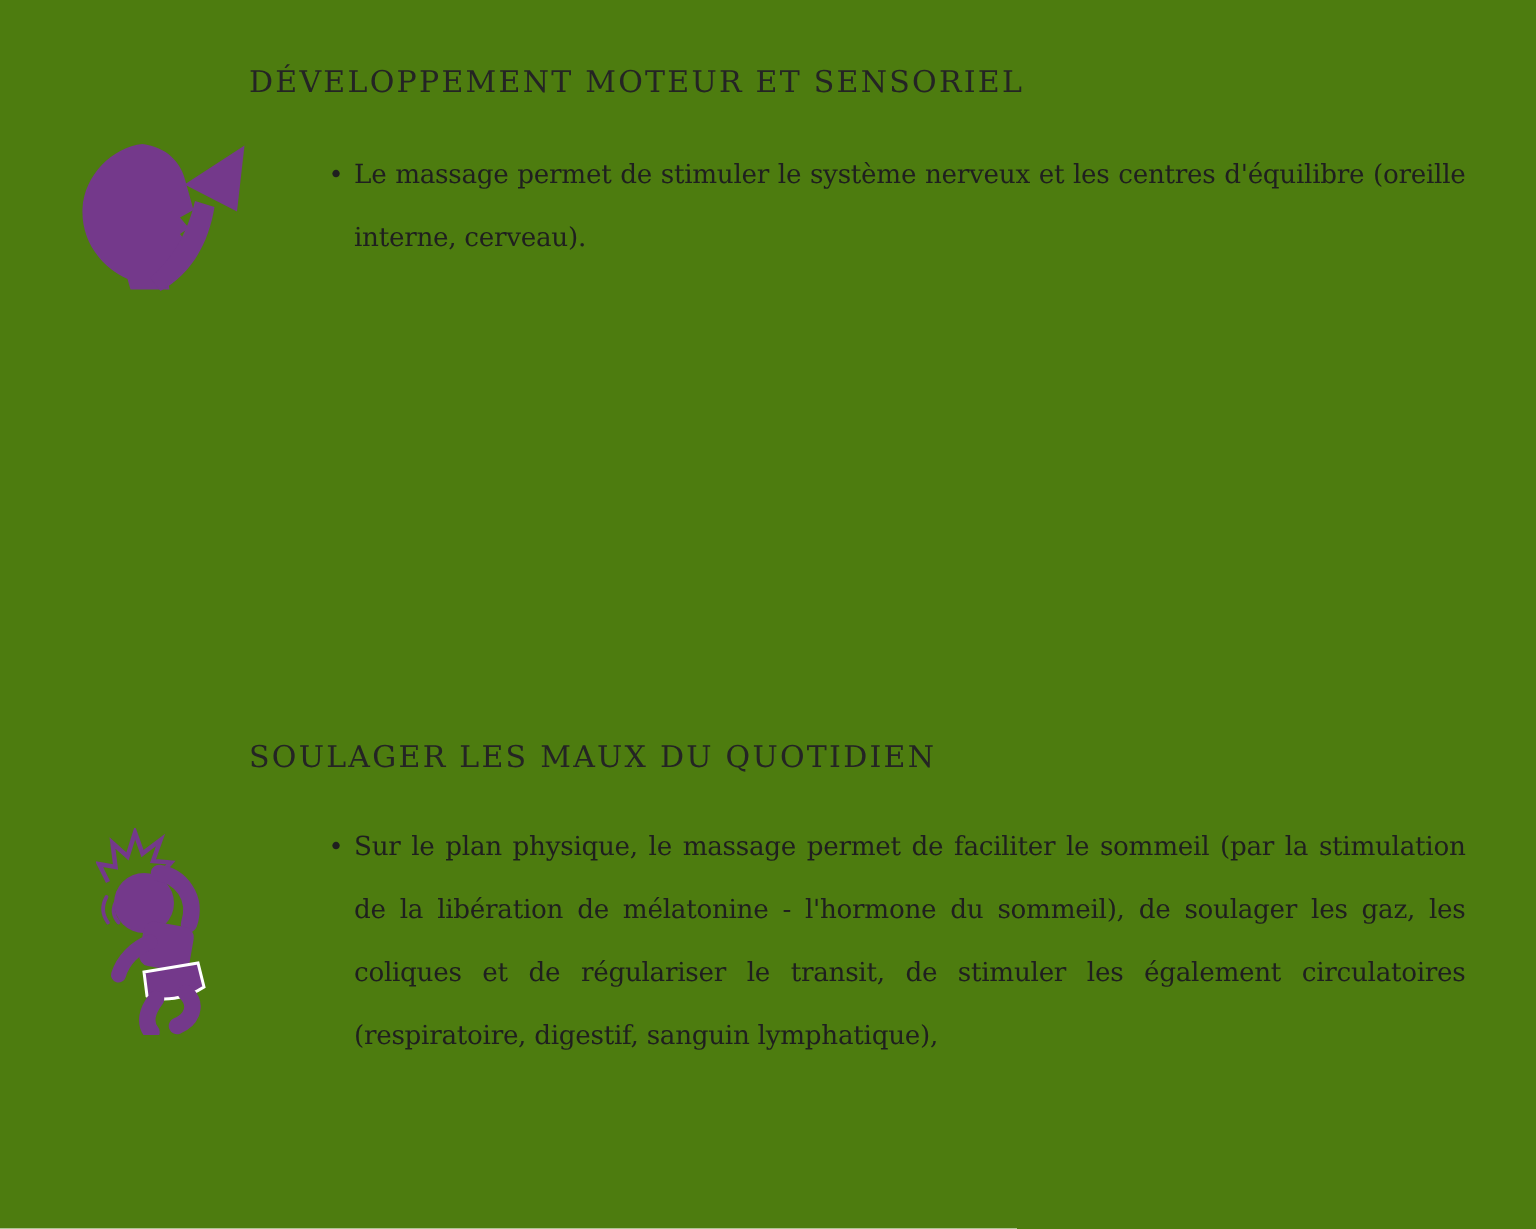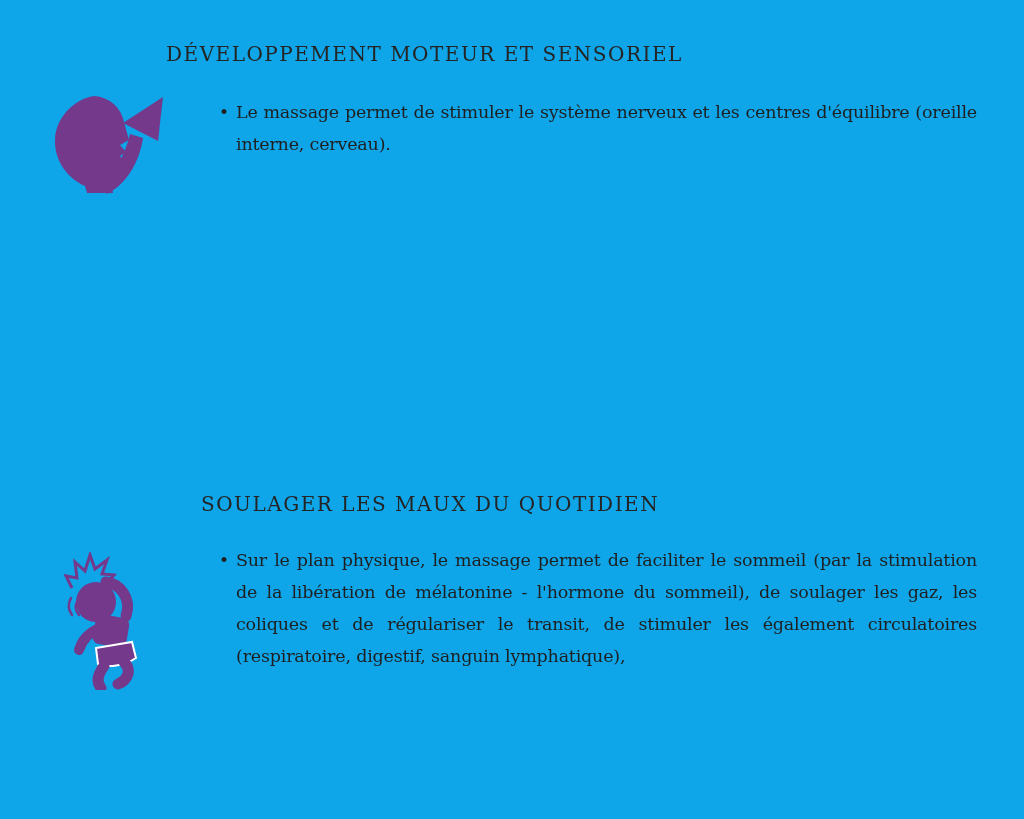--- a/index.html
+++ b/index.html
@@ -1,49 +1,49 @@
 <!DOCTYPE html>
 <html style="--accent_purple: #74398B; --text: #1F1F1F;"><head>
 <meta charset="utf-8">
 <style>
   html, body { margin: 0; padding: 0; background: #ffffff; }
   .page {
     position: relative;
     width: 1024px;
     height: 819px;
-    background: #0ea5e9;
+    background: #4d7c0f;
     overflow: hidden;
     font-family: "DejaVu Serif", serif;
     color: var(--text, #1f1f1f);
   }
   .heading {
     position: absolute;
     margin: 0;
     font-size: 20px;
     font-weight: 500;
     letter-spacing: 1.5px;
     color: #242424;
     white-space: nowrap;
   }
   .heading-1 { left: 166px; top: 42px; }
-  .heading-2 { left: 166px; top: 492px; margin-left: 35px; }
+  .heading-2 { left: 166px; top: 492px; }
 
   .icon { position: absolute; color: var(--accent_purple, #74398B); }
   .icon svg { display: block; width: 100%; height: 100%; }
   .icon-1 { left: 45px; top: 93px; width: 124px; height: 102px; }
   .icon-2 { left: 64px; top: 552px; width: 84px; height: 138px; }
 
   ul.bullets {
     position: absolute;
     margin: 0;
     padding: 0;
     list-style: none;
     width: 760px;
     font-size: 17.5px;
-    line-height: 32px;
+    line-height: 42px;
     letter-spacing: -0.2px;
     text-align: justify;
     color: #1f1f1f;
   }
   .list-1 { left: 217px; top: 96px; }
   .list-2 { left: 217px; top: 544px; }
   ul.bullets li {
     position: relative;
     padding-left: 19px;
   }

